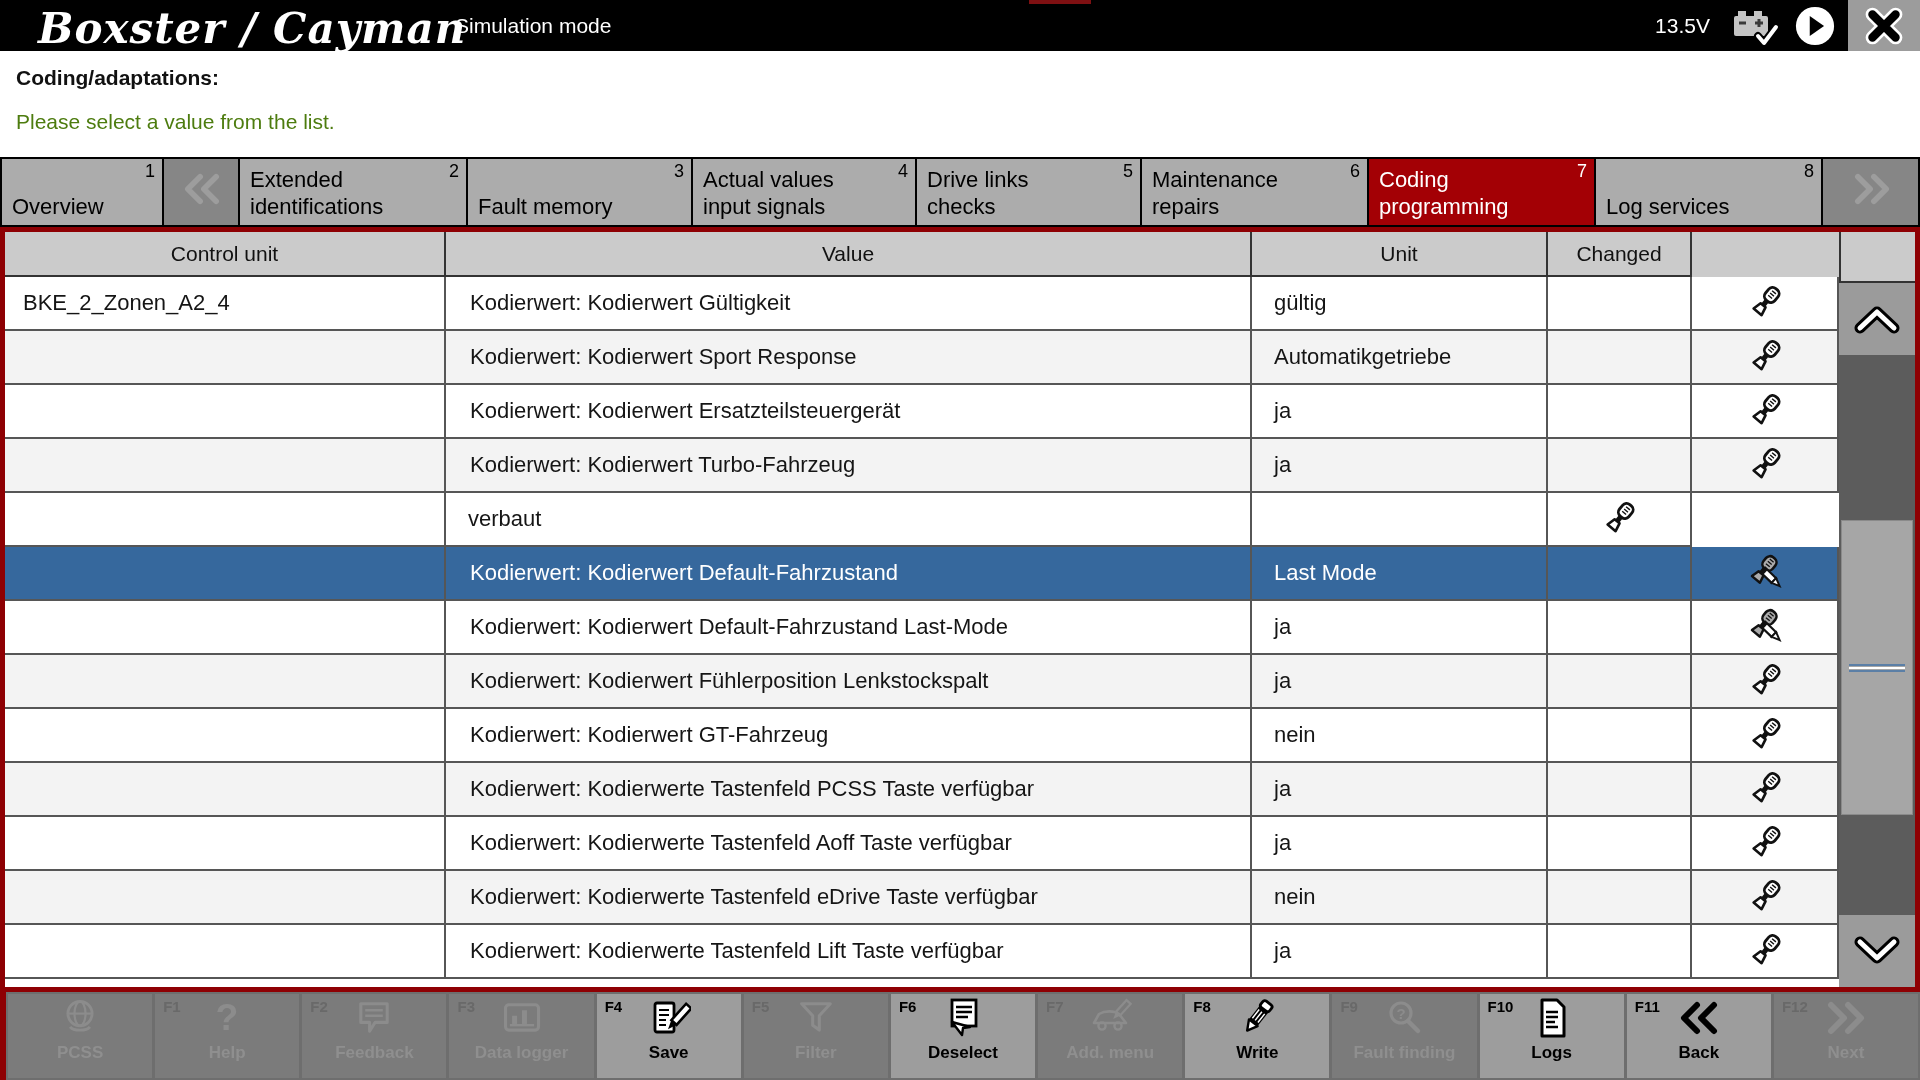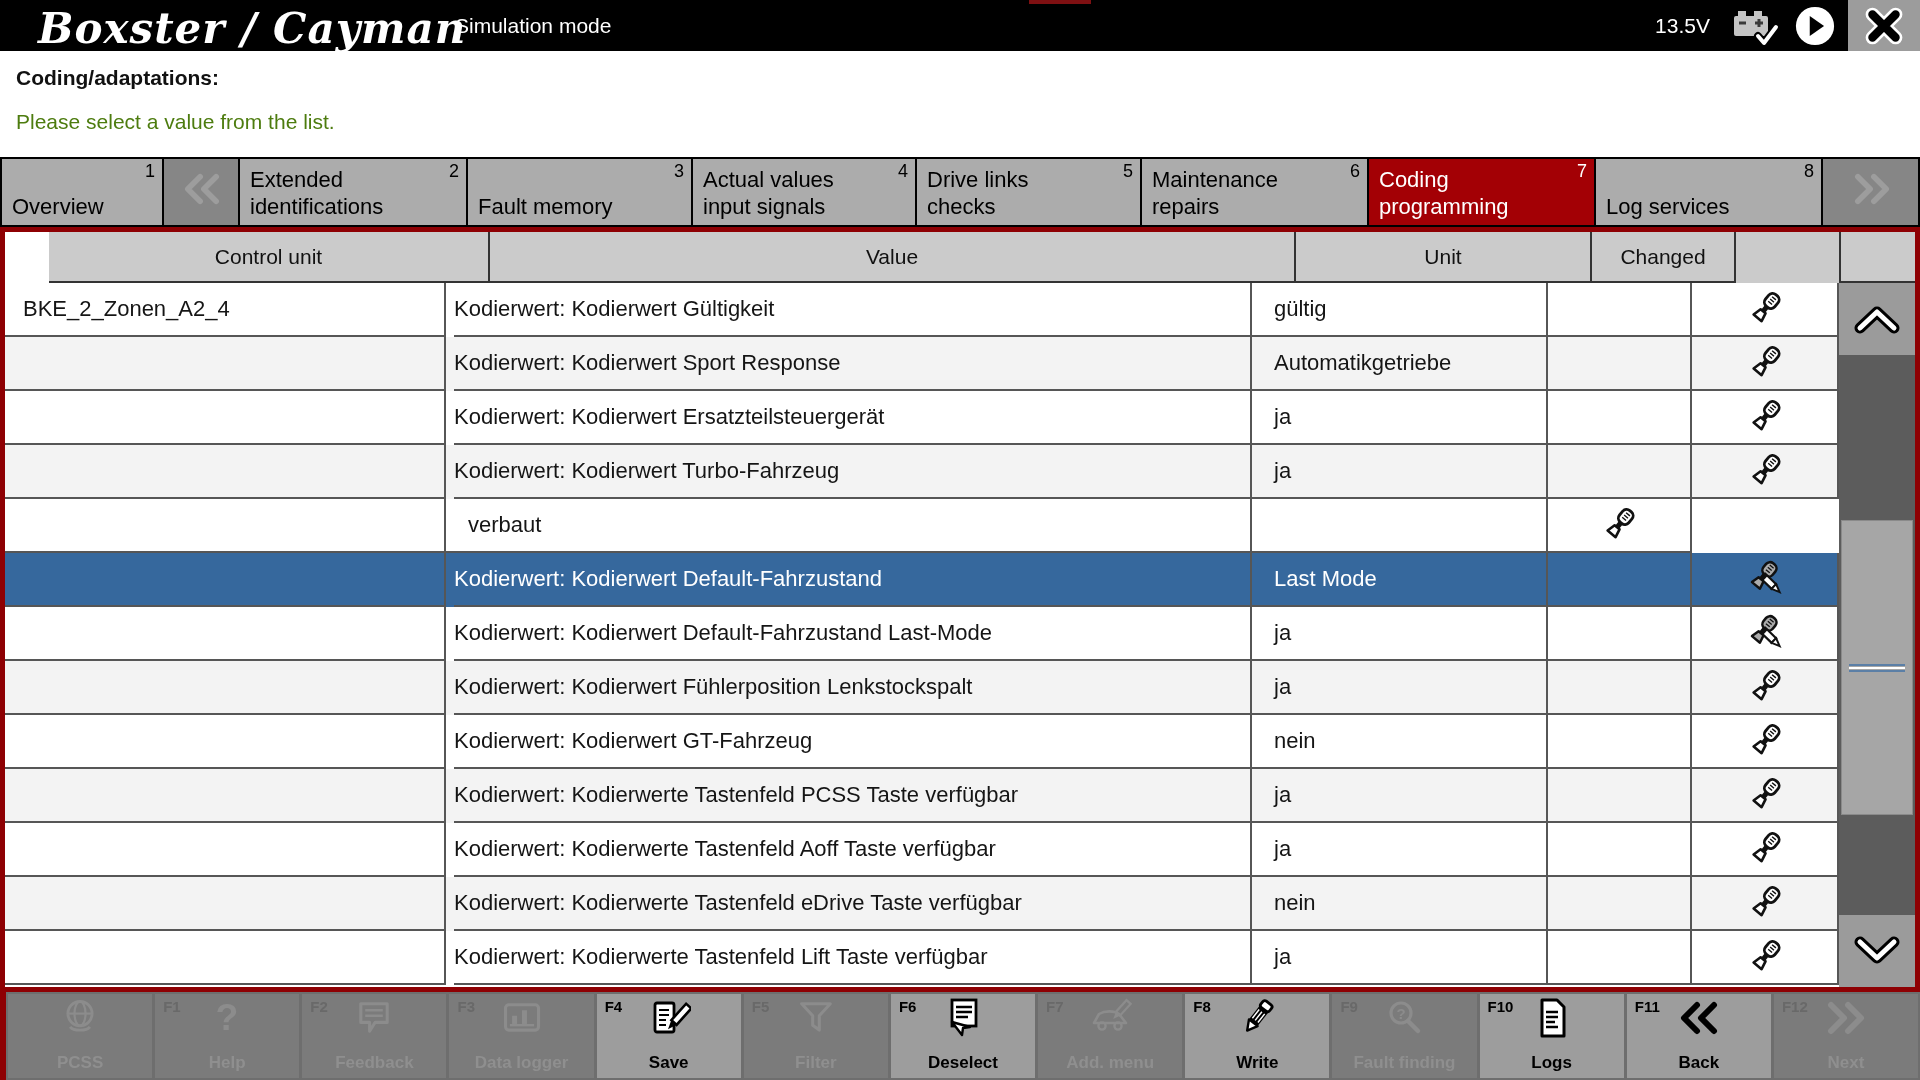--- a/index.html
+++ b/index.html
@@ -36,48 +36,48 @@
   .tab-lines div{font-size:22px;line-height:27px;white-space:nowrap;}
   .tab-num{position:absolute;top:2px;right:7px;font-size:18px;}
   .tab.selected{background:var(--accent-red);color:#fff;}
   .tab.scroll{background:var(--chev-tab-gray);align-items:center;justify-content:center;}
   .tab.scroll svg{width:44px;height:34px;color:#9D9D9D;}
 
   
   .content{position:absolute;left:0;top:227px;width:1920px;height:765px;background:#fff;border:5px solid var(--border-red);}
   .tablewrap{position:absolute;left:0;top:0;width:1834px;height:755px;}
   .thead,.trow{display:grid;grid-template-columns:441px 806px 296px 144px 147px;}
-  .thead{height:51px;background:var(--head-gray);margin-left:44px;}
+  .thead{height:45px;background:var(--head-gray);}
   .thead .hcell{border-right:2px solid #333;border-bottom:2px solid #333;display:flex;align-items:center;justify-content:center;font-size:21px;color:#111;}
   .trow{height:54px;background:#fff;}
   .trow.alt{background:var(--alt-row);}
   .trow.selected{background:var(--sel-blue);}
   .trow.selected .cell{color:#fff;}
   .cell{border-right:2px solid var(--grid-line);border-bottom:2px solid var(--grid-line);display:flex;align-items:center;font-size:22px;color:#151515;overflow:hidden;white-space:nowrap;}
   .cell.cu{padding-left:18px;}
-  .cell.cv{margin-left:8px;}
+  .cell.cv{padding-left:24px;}
   .cell.val{padding-left:22px;}
   .cell.chg{justify-content:center;}
   .cell.chg svg{width:40px;height:40px;}
 
   
   .scrollcol{position:absolute;right:0;top:0;width:76px;height:755px;display:flex;flex-direction:column;}
   .sc-head{height:51px;background:var(--head-gray);border-left:2px solid #333;border-bottom:2px solid #333;}
   .sc-btn{height:72px;background:#9B9B9B;display:flex;align-items:center;justify-content:center;}
   .sc-btn svg{width:52px;height:30px;}
   .sc-track{flex:1;background:#5C5C5C;position:relative;}
   .sc-thumb{position:absolute;left:2px;right:2px;top:165px;height:295px;background:#A6A6A6;border:1px solid #8a8a8a;display:flex;align-items:center;justify-content:center;}
   .sc-grip{width:56px;}
   .sc-grip div{height:2px;background:#fff;margin:1px 0;}
   .sc-grip div.blue{background:#5B7FA6;}
 
   
   .bottombar{position:absolute;left:0;top:992px;width:1920px;height:88px;background:var(--bar-bg);display:flex;gap:3px;padding:2px 2px 2px 8px;}
   .bottombar .redstrip{position:absolute;left:0;top:0;width:6px;height:88px;background:var(--border-red);}
-  .fkey{position:relative;flex:1;display:flex;flex-direction:column;align-items:center;justify-content:space-between;padding-bottom:5px;}
+  .fkey{position:relative;flex:1;display:flex;flex-direction:column;align-items:center;justify-content:flex-end;padding-bottom:15px;}
   .fkey.on{background:var(--key-on);color:#000;}
   .fkey.off{background:var(--key-off);color:#8F8F8F;}
   .fkey-key{position:absolute;top:4px;left:8px;font-size:15px;font-weight:bold;}
   .fkey.on .fkey-key{color:#000;}
   .fkey.off .fkey-key{color:#696969;}
   .fkey-icon{height:48px;display:flex;align-items:center;justify-content:center;margin-bottom:2px;}
   .fkey-icon svg{width:44px;height:44px;}
   .fkey.off .fkey-icon{color:#8C8C8C;}
   .fkey.on .fkey-icon{color:#000;}
   .fkey-label{font-size:17px;font-weight:bold;white-space:nowrap;}

